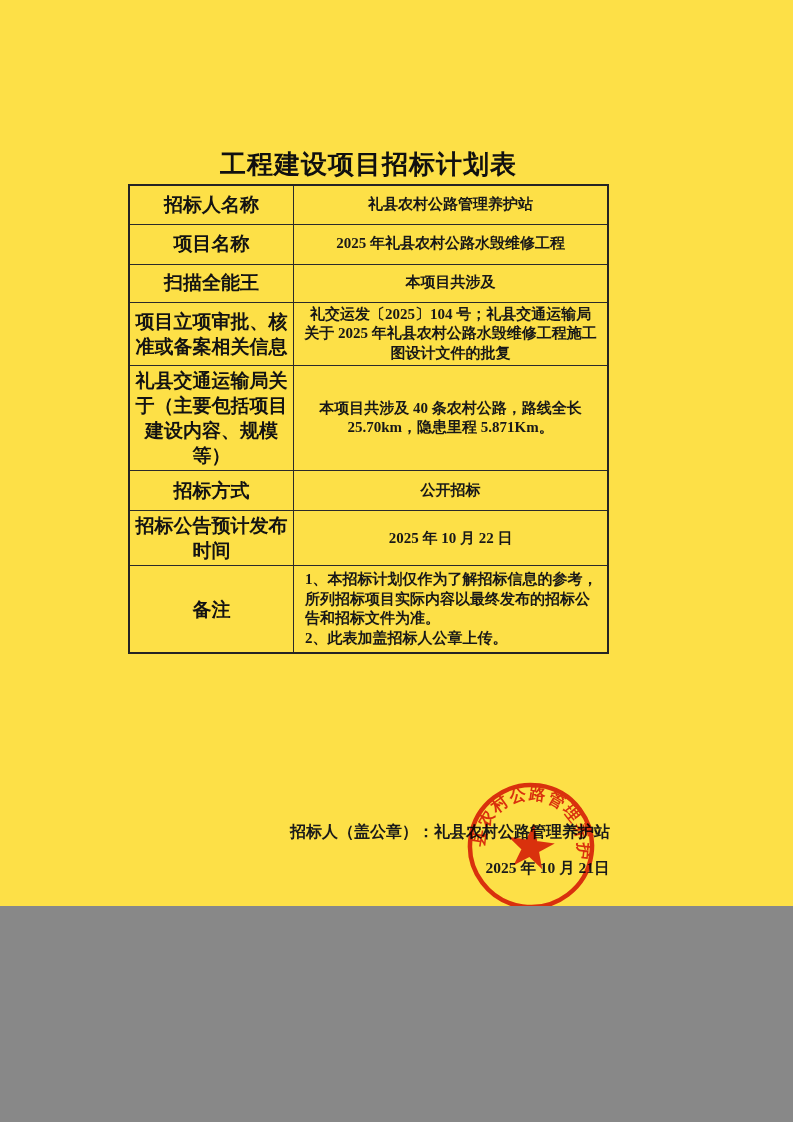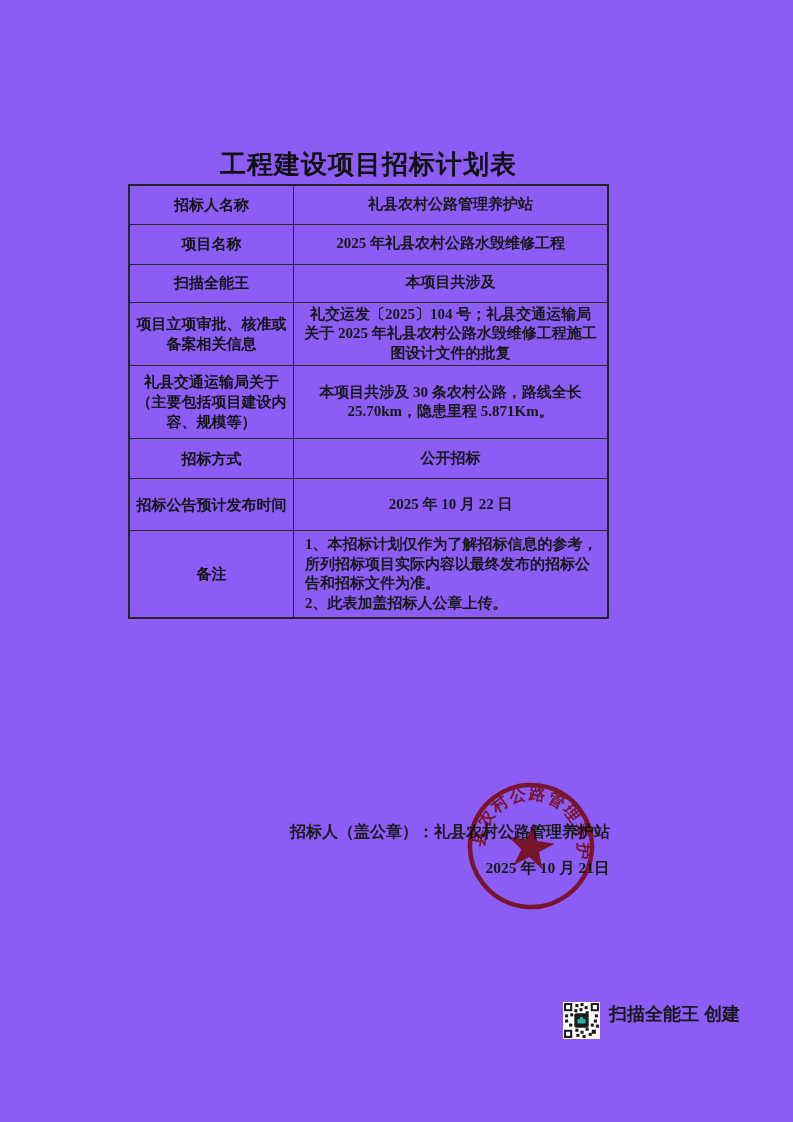--- a/index.html
+++ b/index.html
@@ -1,21 +1,21 @@
 <!DOCTYPE html>
 <html><head>
 <meta charset="utf-8">
 <style>
   html,body { margin:0; padding:0; background:#888; }
   .page {
     position: relative;
     width: 793px;
-    height: 1122px;
+    height: 906px;
     margin: 0 auto;
-    background: #8b5cf6;
+    background: #fde047;
     overflow: hidden;
     font-family: "Liberation Serif", serif;
     color: #161616;
   }
   .doc-title {
     position: absolute;
     top: 147px;
     left: 128px;
     width: 481px;
     text-align: center;
@@ -35,21 +35,21 @@
     border: 2px solid #242424;
   }
   .doc-table th, .doc-table td {
     border: 1.6px solid #2a2a2a;
     vertical-align: middle;
   }
   .doc-table th {
     width: 157px;
     font-family: "Liberation Sans", sans-serif;
     font-weight: 700;
-    font-size: 15px;
+    font-size: 19px;
     color: #131313;
     text-align: center;
     padding: 2px 3px;
     line-height: 1.32;
   }
   .doc-table td {
     font-family: "Liberation Serif", serif;
     font-weight: 600;
     font-size: 15px;
     color: #181818;
@@ -142,21 +142,21 @@
       <tr style="height:38px">
         <th>扫描全能王</th>
         <td>本项目共涉及</td>
       </tr>
       <tr style="height:59px">
         <th>项目立项审批、核准或备案相关信息</th>
         <td>礼交运发〔2025〕104 号；礼县交通运输局关于 2025 年礼县农村公路水毁维修工程施工图设计文件的批复</td>
       </tr>
       <tr style="height:73px">
         <th>礼县交通运输局关于（主要包括项目建设内容、规模等）</th>
-        <td>本项目共涉及 30 条农村公路，路线全长 25.70km，隐患里程 5.871Km。</td>
+        <td>本项目共涉及 40 条农村公路，路线全长 25.70km，隐患里程 5.871Km。</td>
       </tr>
       <tr style="height:40px">
         <th>招标方式</th>
         <td>公开招标</td>
       </tr>
       <tr style="height:52px">
         <th>招标公告预计发布时间</th>
         <td>2025 年 10 月 22 日</td>
       </tr>
       <tr style="height:84px">

